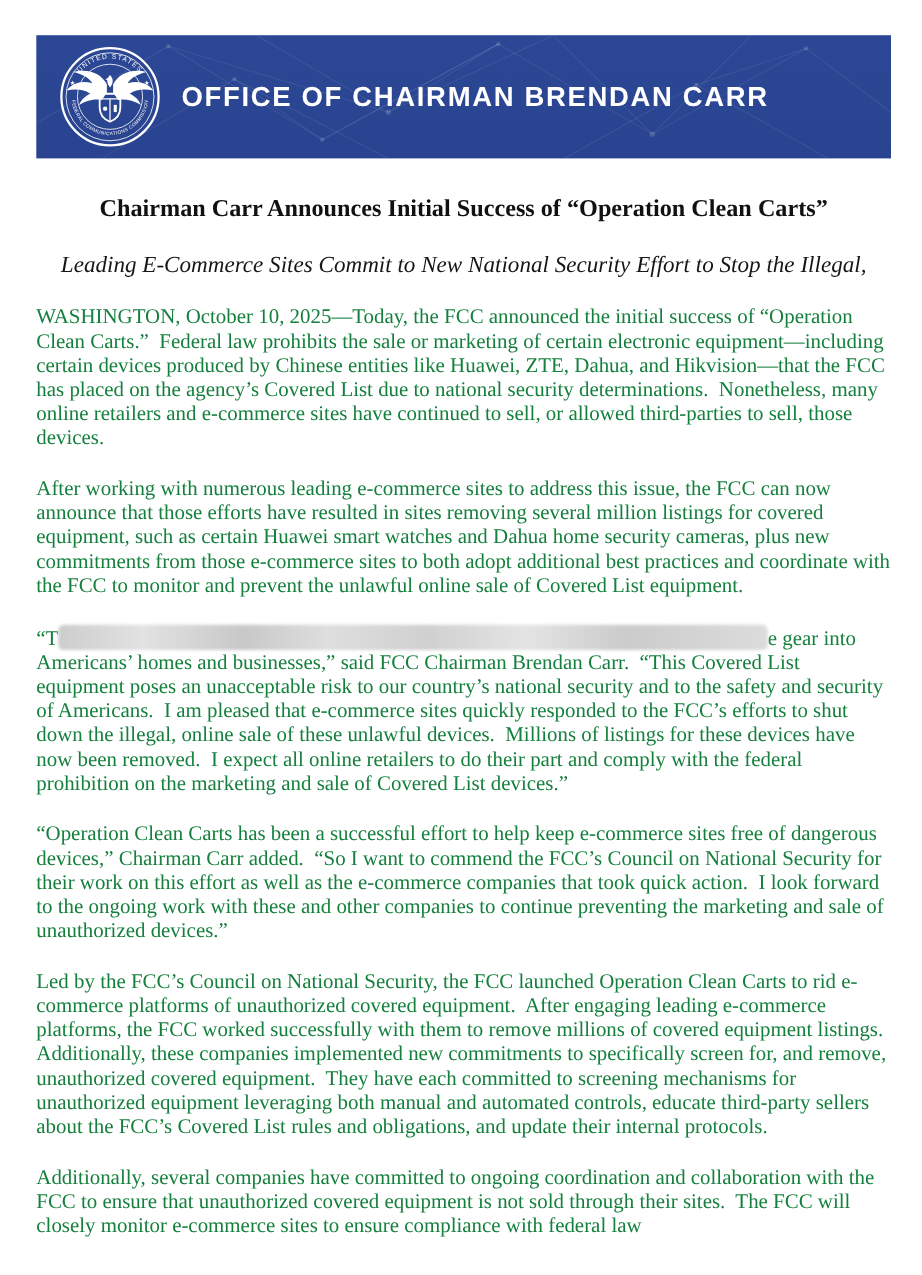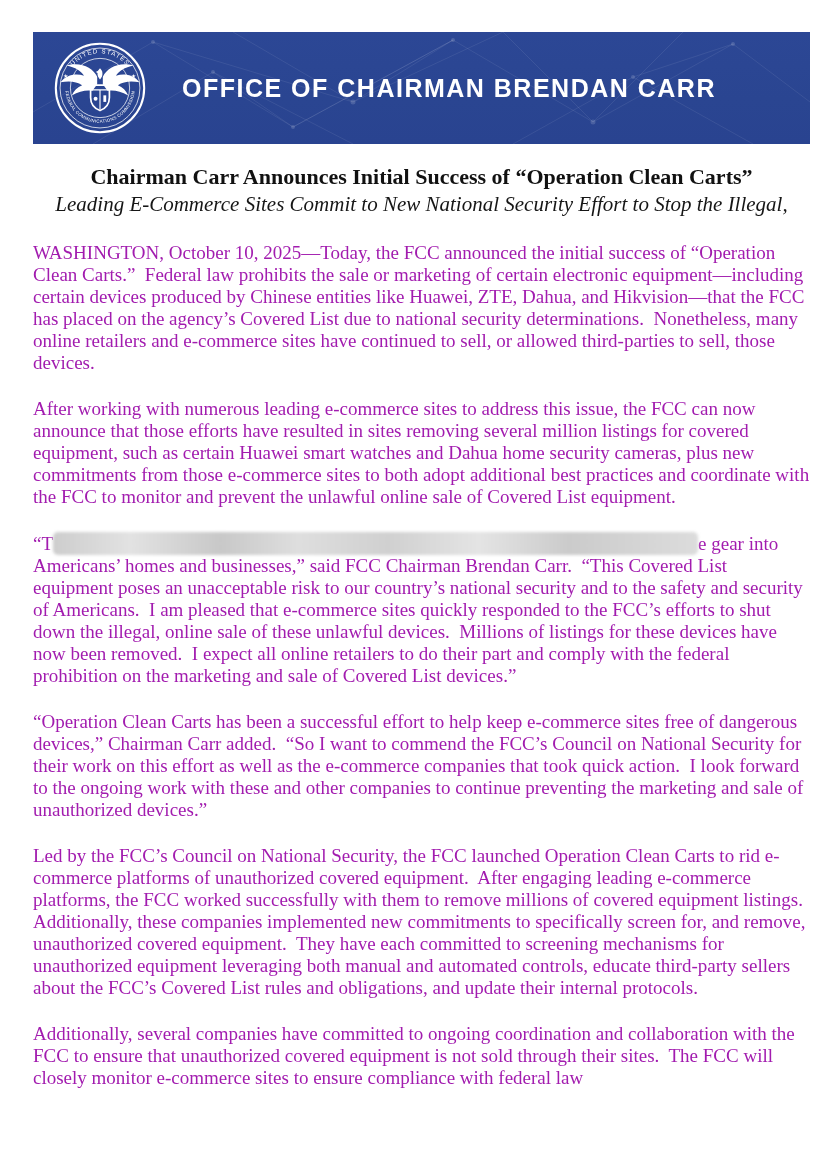--- a/index.html
+++ b/index.html
@@ -8,34 +8,34 @@
     font-family:"Liberation Serif", serif; color:#1c1c1c; overflow:hidden;
   }
   .banner {
     position:absolute; left:33px; top:32px; width:777px; height:112px;
     background:linear-gradient(180deg,#2c4795 0%,#2a4591 60%,#294390 100%);
     display:flex; align-items:center; overflow:hidden;
   }
   .banner .pattern { position:absolute; inset:0; width:100%; height:100%; }
   .seal { position:relative; width:94px; height:94px; margin-left:20px; flex:0 0 auto; }
   .banner-title {
-    position:relative; margin-left:35px;
+    position:relative; margin-left:18px;
     font-family:"Liberation Sans", sans-serif; font-weight:700;
     font-size:25px; letter-spacing:1.5px; color:#ffffff; white-space:nowrap;
   }
   .content { position:absolute; left:33px; top:144px; width:777px; }
   .headline {
-    margin:20px 0 0 0; text-align:center;
+    margin:32px 0 0 0; text-align:center;
     font-size:22px; font-weight:700; line-height:26px; color:#111111;
   }
-  .subhead { margin-top:0; text-align:center; font-style:italic; font-size:21px; line-height:28px; color:#161616; }
+  .subhead { margin-top:24px; text-align:center; font-style:italic; font-size:21px; line-height:28px; color:#161616; }
   .subline { white-space:nowrap; }
   .para {
     margin:24px 0 0 0; font-size:19px; line-height:22px;
-    white-space:pre-wrap; color:#a21caf; text-align:left;
+    white-space:pre-wrap; color:#15803d; text-align:left;
   }
   .redact {
     display:inline-block; border-radius:5px;
     background:linear-gradient(90deg,#cdcdcd 0%,#e2e2e2 12%,#c8c8c8 26%,#dedede 38%,#d0d0d0 52%,#e4e4e4 66%,#cbcbcb 80%,#dcdcdc 100%);
     filter:blur(1.6px);
   }
   .redact.small { width:148px; height:18px; vertical-align:-3px; margin-left:2px; }
   .redact.long  { width:645px; height:23px; vertical-align:-5px; }
 </style>
 </head>

